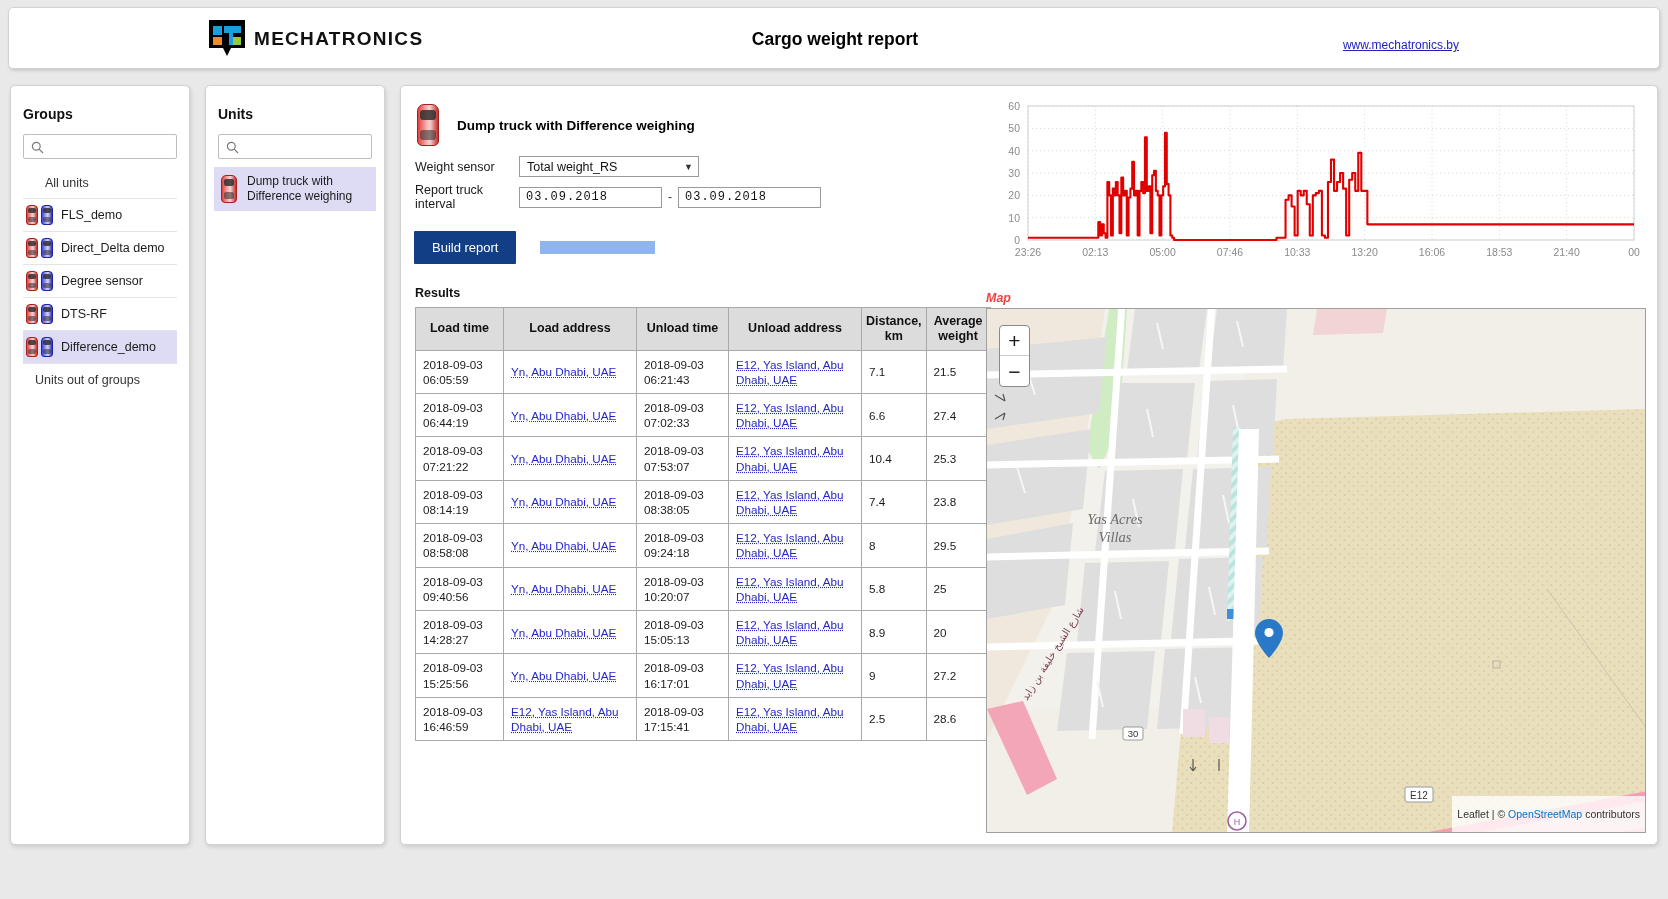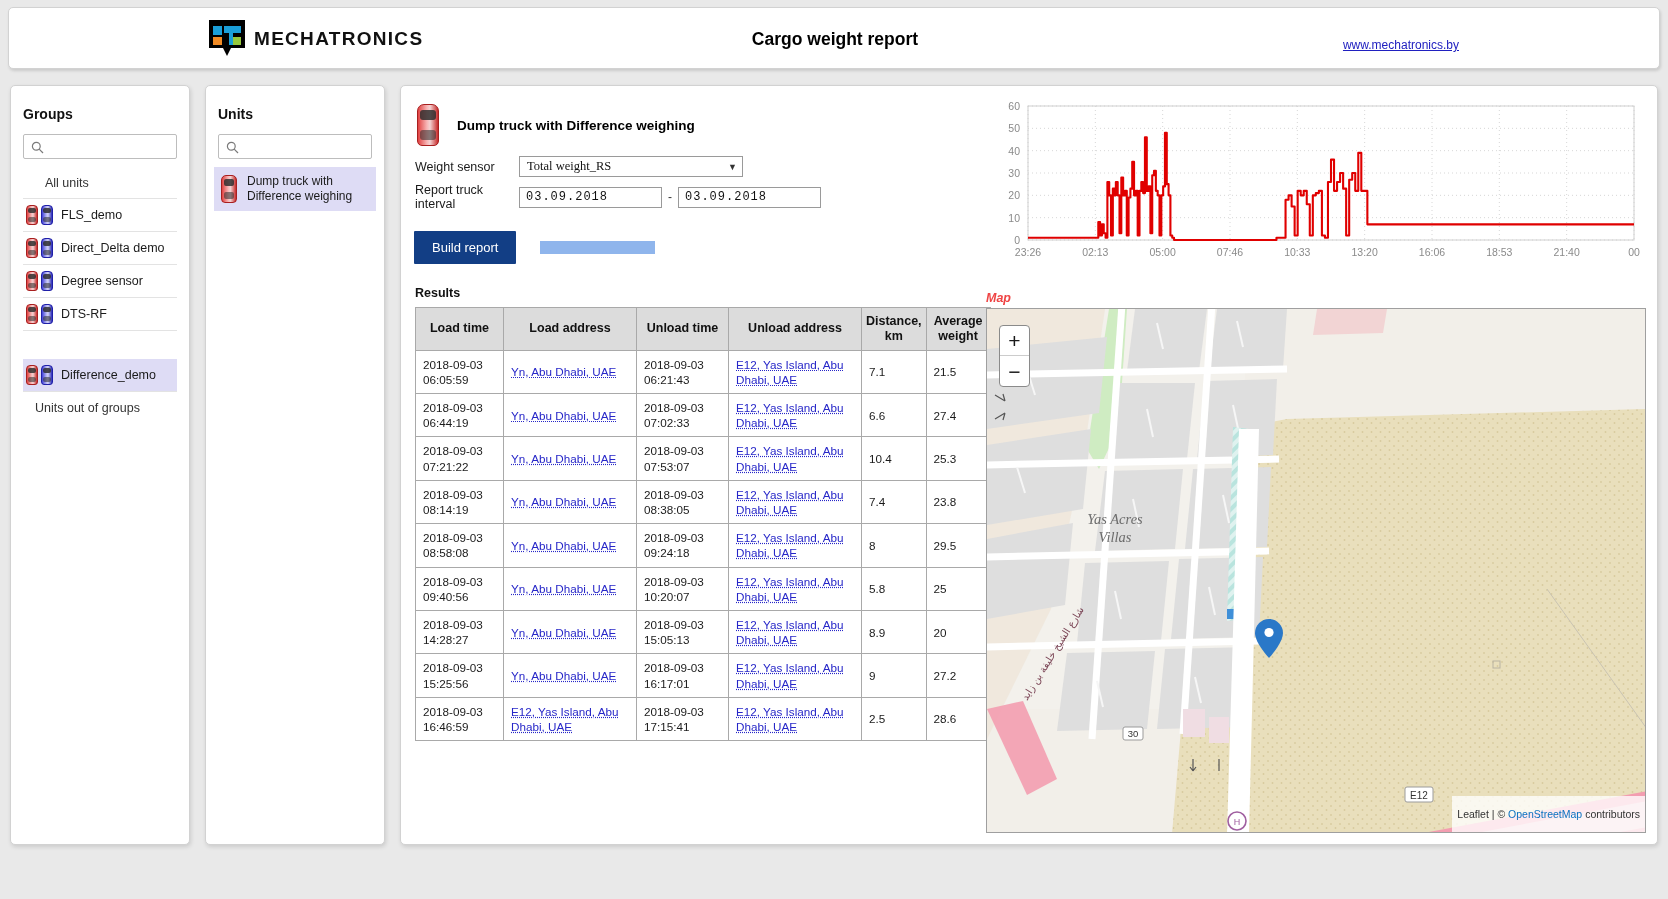--- a/index.html
+++ b/index.html
@@ -75,21 +75,21 @@
     padding: 9px 0 8px 12px;
     margin: 0 12px 0 12px;
   }
   .grp-item {
     display: flex; align-items: center; gap: 7px;
     margin: 0 12px; padding: 6px 0 6px 2px;
     border-bottom: 1px solid #e3e3e3;
     font-size: 12.5px; color: #1a1a1a;
     cursor: pointer;
   }
-  .grp-item.selected { background: #dedcf5; margin-top: 28px; }
+  .grp-item.selected { background: #dedcf5; }
   .grp-icons { display: flex; gap: 1px; }
 
   .unit-item {
     display: flex; align-items: center; gap: 9px;
     margin: 8px 8px 0 8px; padding: 7px 4px 7px 6px;
     font-size: 12px; color: #1a1a1a; line-height: 1.25;
     cursor: pointer;
   }
   .unit-item.selected { background: #dedcf5; }
 
@@ -115,23 +115,23 @@
   .unit-header {
     display: flex; align-items: center; gap: 16px;
     padding: 18px 0 0 14px;
   }
   .unit-header-name { font-size: 13.5px; font-weight: bold; color: #000; }
 
   .form-rows { padding: 10px 0 0 14px; font-size: 12.5px; color: #1a1a1a; }
   .frow { display: flex; align-items: center; margin-bottom: 6px; }
   .flabel { width: 104px; font-size: 12.5px; color: #1a1a1a; }
   .sel {
-    width: 224px; height: 21px; border: 1px solid #9a9a9a; background: #fff;
+    width: 180px; height: 21px; border: 1px solid #9a9a9a; background: #fff;
     display: flex; align-items: center; justify-content: space-between;
-    padding: 0 5px 0 7px; font-size: 12.5px; color: #111; cursor: pointer; font-family: Liberation Serif, serif;
+    padding: 0 5px 0 7px; font-size: 12.5px; color: #111; cursor: pointer;
   }
   .caret { font-size: 9px; color: #333; }
   .dateinp {
     width: 143px; height: 21px; border: 1px solid #9a9a9a; background: #fff;
     font-family: "Liberation Mono", monospace; font-size: 12px; color: #111;
     padding-left: 6px; display: flex; align-items: center; letter-spacing: 1px;
     cursor: text;
   }
   .dash { padding: 0 6px; font-size: 12px; color: #333; }
 

